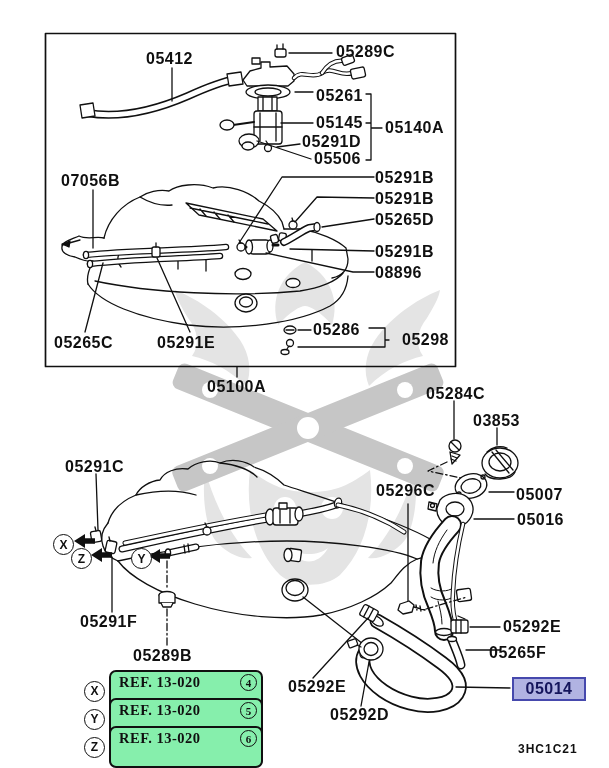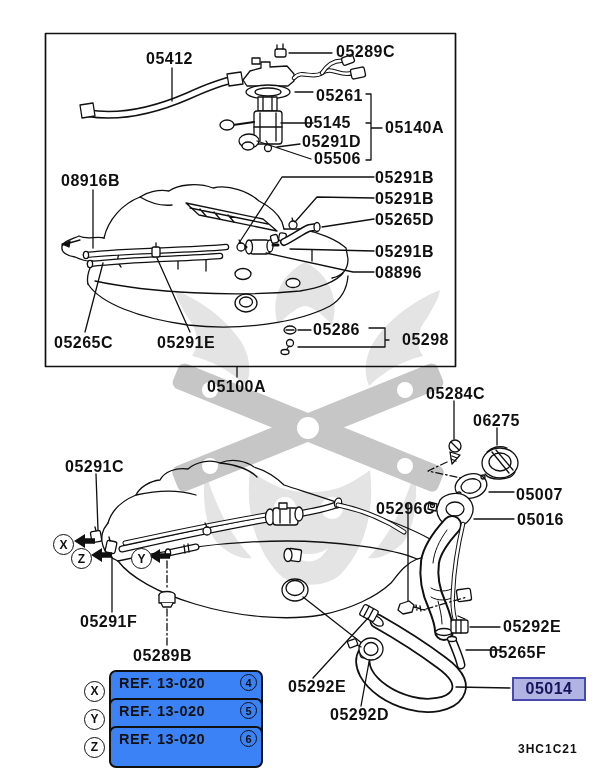--- a/index.html
+++ b/index.html
@@ -10,21 +10,21 @@
        white-space:nowrap;line-height:18px;}
   .lbl-sm{position:absolute;font-weight:700;font-size:12px;letter-spacing:1px;color:#101010;white-space:nowrap;}
   .hl{position:absolute;left:512px;top:677px;width:70px;height:20px;background:#b1b3e2;
       border:2px solid #4649ad;color:#15155c;font-weight:700;font-size:16px;letter-spacing:.5px;
       display:flex;align-items:center;justify-content:center;}
   .marker{position:absolute;width:19px;height:19px;border:1.6px solid #101010;border-radius:50%;
       background:#fff;display:flex;align-items:center;justify-content:center;
       font-weight:700;font-size:12px;color:#101010;}
   .refrow{position:absolute;display:flex;align-items:center;gap:4px;}
   .refbox{display:flex;align-items:center;justify-content:space-between;width:138px;height:21px;
-      border:2px solid #101010;border-radius:7px;padding:0 4px 17px 8px;background:#3b82f6;}
+      border:2px solid #101010;border-radius:7px;padding:0 4px 17px 8px;background:#86efac;font-family:Liberation Serif, serif;}
   .reftext{font-weight:700;font-size:14.5px;letter-spacing:.5px;color:#101010;white-space:nowrap;}
   .refnum{width:15px;height:15px;border:1.6px solid #101010;border-radius:50%;display:flex;
       align-items:center;justify-content:center;font-weight:700;font-size:11px;color:#101010;flex:0 0 auto;}
 </style>
 </head>
 <body>
 
 <div id="stage">
 
 <svg id="art" width="609" height="768" viewBox="0 0 609 768">
@@ -265,40 +265,40 @@
     <ellipse cx="371" cy="649" rx="7" ry="6.5" fill="#fff"></ellipse>
     <rect x="348" y="640" width="9" height="7" rx="1" fill="#fff" transform="rotate(-20 352 643)"></rect>
     <path d="M357,645 L361,647"></path>
     <path d="M361,706 L369,662"></path>
   </g>
 </svg>
 
 <div class="lbl" style="left:146px;top:50px">05412</div>
 <div class="lbl" style="left:336px;top:43px">05289C</div>
 <div class="lbl" style="left:316px;top:87px">05261</div>
-<div class="lbl" style="left:304px;top:114px">05145</div>
+<div class="lbl" style="left:316px;top:114px">05145</div>
 <div class="lbl" style="left:385px;top:119px">05140A</div>
 <div class="lbl" style="left:302px;top:133px">05291D</div>
 <div class="lbl" style="left:314px;top:150px">05506</div>
-<div class="lbl" style="left:61px;top:172px">08916B</div>
+<div class="lbl" style="left:61px;top:172px">07056B</div>
 <div class="lbl" style="left:375px;top:169px">05291B</div>
 <div class="lbl" style="left:375px;top:190px">05291B</div>
 <div class="lbl" style="left:375px;top:211px">05265D</div>
 <div class="lbl" style="left:375px;top:243px">05291B</div>
 <div class="lbl" style="left:375px;top:264px">08896</div>
 <div class="lbl" style="left:54px;top:334px">05265C</div>
 <div class="lbl" style="left:157px;top:334px">05291E</div>
 <div class="lbl" style="left:313px;top:321px">05286</div>
 <div class="lbl" style="left:402px;top:331px">05298</div>
 <div class="lbl" style="left:207px;top:378px">05100A</div>
 
 <div class="lbl" style="left:426px;top:385px">05284C</div>
-<div class="lbl" style="left:473px;top:412px">06275</div>
+<div class="lbl" style="left:473px;top:412px">03853</div>
 <div class="lbl" style="left:65px;top:458px">05291C</div>
-<div class="lbl" style="left:376px;top:500px">05296C</div>
+<div class="lbl" style="left:376px;top:482px">05296C</div>
 <div class="lbl" style="left:516px;top:486px">05007</div>
 <div class="lbl" style="left:517px;top:511px">05016</div>
 <div class="lbl" style="left:80px;top:613px">05291F</div>
 <div class="lbl" style="left:133px;top:647px">05289B</div>
 <div class="lbl" style="left:503px;top:618px">05292E</div>
 <div class="lbl" style="left:489px;top:644px">05265F</div>
 <div class="hl">05014</div>
 <div class="lbl" style="left:288px;top:678px">05292E</div>
 <div class="lbl" style="left:330px;top:706px">05292D</div>
 

